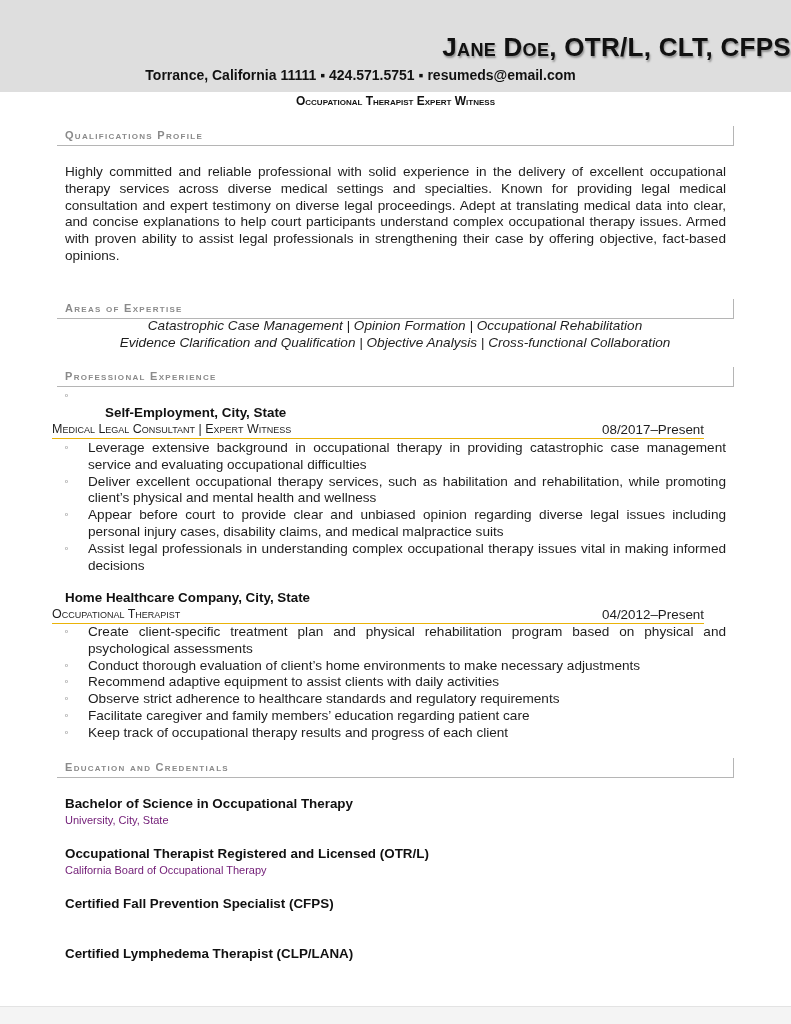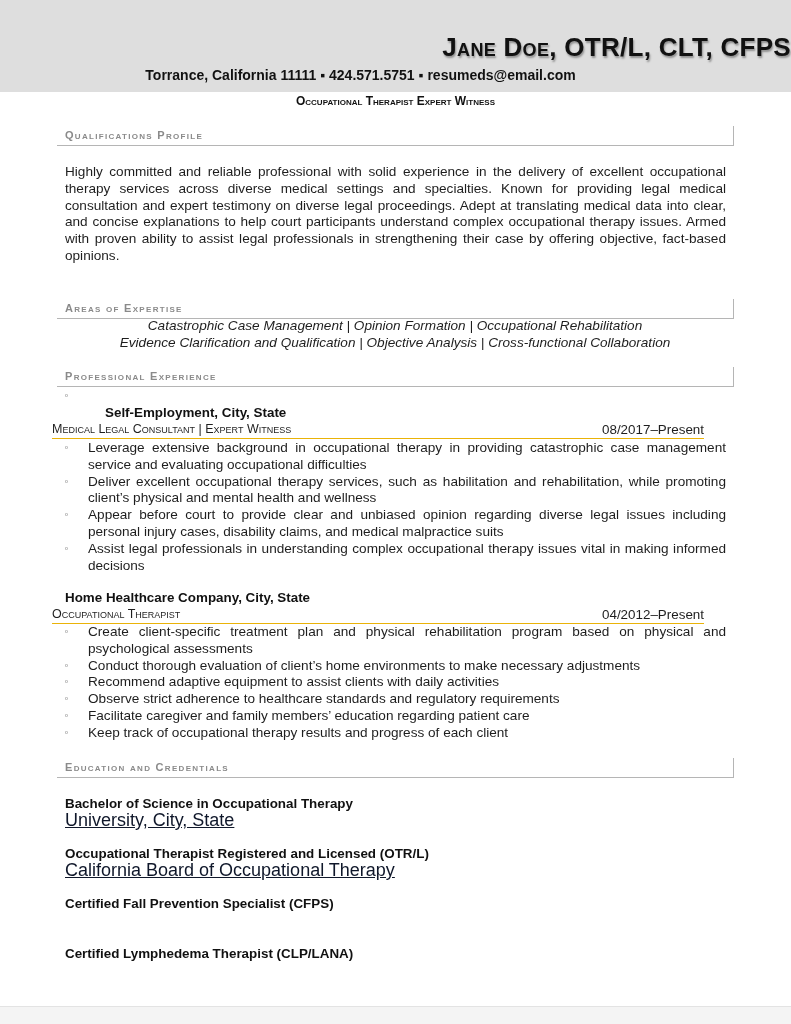--- a/index.html
+++ b/index.html
@@ -61,21 +61,21 @@
   }
   ul.bullets li {
     position: relative; padding-left: 23px;
     font-size: 13.6px; line-height: 16.8px; text-align: justify; color: #1e1e1e;
   }
   ul.bullets li .bul {
     position: absolute; left: 0; top: 0; font-size: 8px; color: #333;
   }
   .cred { position: absolute; left: 65px; }
   .cred .title { font-weight: bold; font-size: 13.4px; color: #111; line-height: 17px; }
-  .cred .issuer { font-size: 18px; color: #0f172a; line-height: 17px; text-decoration: underline; }
+  .cred .issuer { font-size: 11px; color: #701a75; line-height: 17px; }
   .footer-band {
     position: absolute; left: 0; top: 1006px; width: 791px; height: 18px;
     background: #f4f4f4; border-top: 1px solid #e3e3e3;
   }
 </style>
 </head>
 <body>
 
 <div class="header-band"></div>
 <div class="name">Jane Doe, OTR/L, CLT, CFPS</div>

